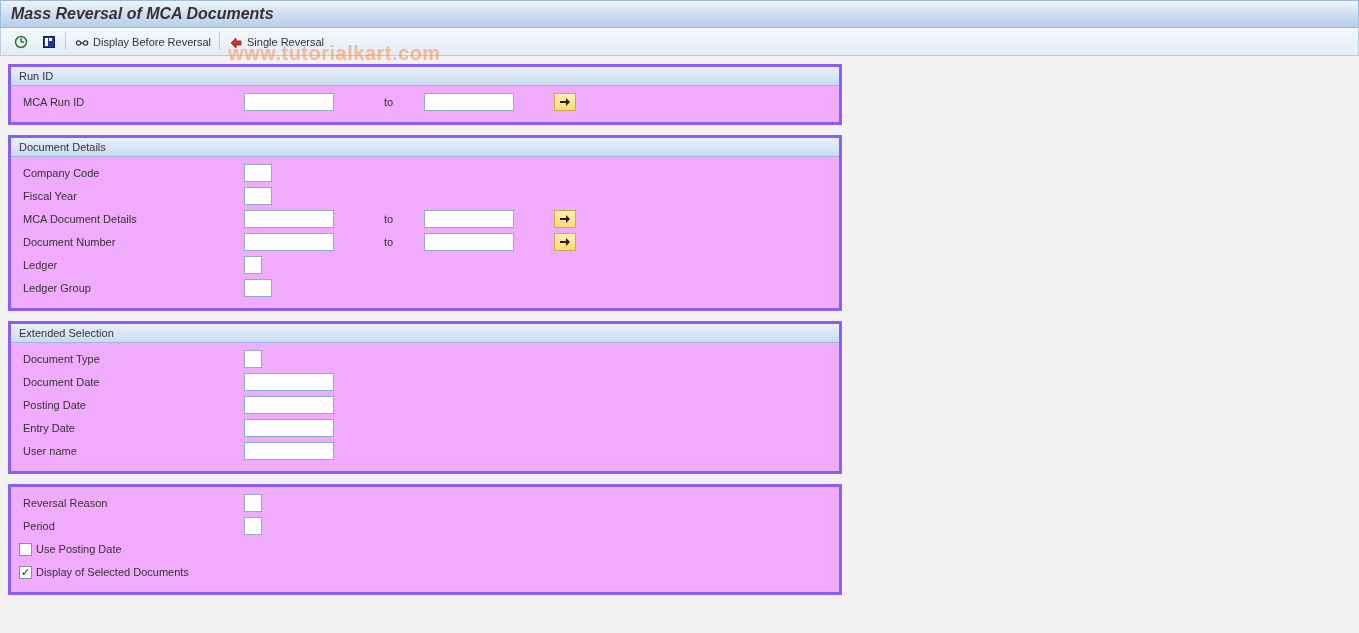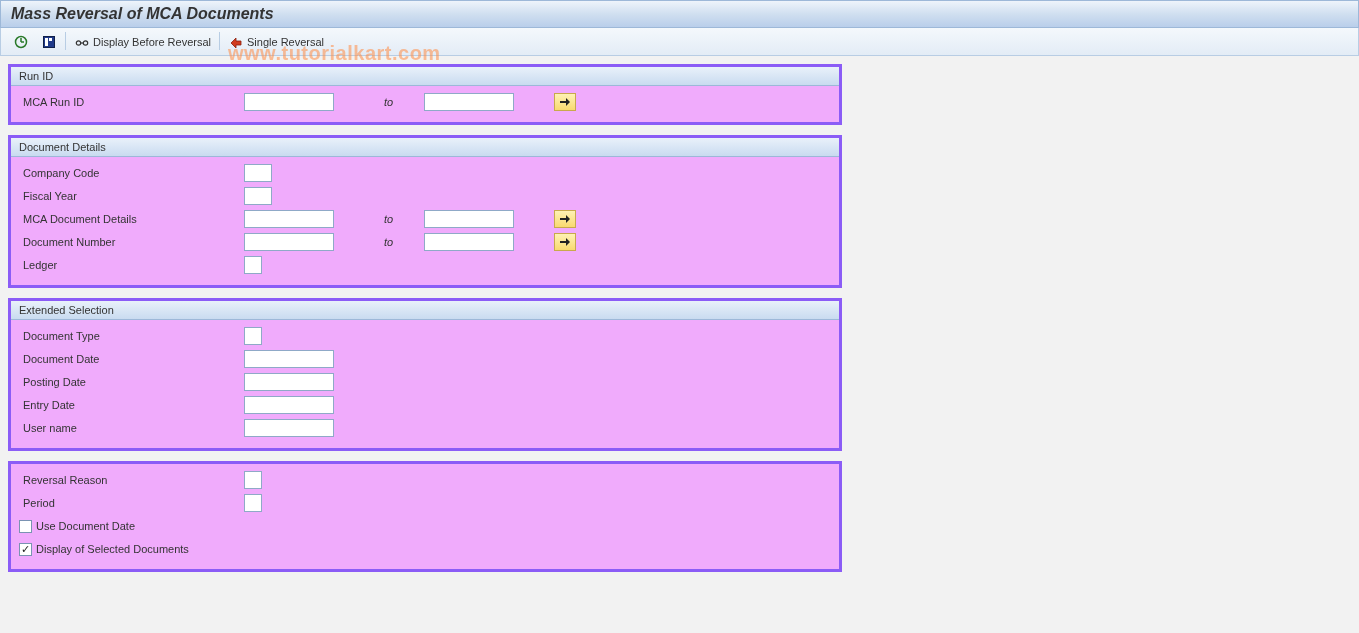--- a/index.html
+++ b/index.html
@@ -79,21 +79,20 @@
     padding: 0 2px;
     font-size: 11px;
   }
   .input-wide { width: 90px; }
   .input-short { width: 28px; }
   .input-tiny { width: 18px; }
   .to-label {
     width: 40px;
     display:inline-block;
     margin-left: 50px;
-    font-style: italic;
   }
   .to-cell { width: 180px; flex-shrink:0; display:flex; align-items:center; }
   .more-btn {
     width: 22px; height: 18px;
     background: linear-gradient(to bottom, #fef1b5, #f9d96f);
     border: 1px solid #c8a94c;
     display:inline-flex; align-items:center; justify-content:center;
     cursor:pointer;
     margin-left: 40px;
   }
@@ -222,20 +221,24 @@
         <span class="more-btn">
           <svg width="12" height="10" viewBox="0 0 12 10">
               <path d="M1 4 H7 V1 L11 5 L7 9 V6 H1 Z" fill="#222"></path>
             </svg>
         </span>
       </div>
       <div class="row">
         <span class="label">Ledger</span>
         <input class="input input-tiny" value="" style="">
       </div>
+      <div class="row">
+        <span class="label">Ledger Group</span>
+        <input class="input input-short" value="" style="">
+      </div>
     </div>
   </div>
 
   <div class="group">
     <div class="group-title">Extended Selection</div>
     <div class="group-body">
       <div class="row">
         <span class="label">Document Type</span>
         <input class="input input-tiny" value="" style="">
       </div>
@@ -263,21 +266,21 @@
       <div class="row">
         <span class="label">Reversal Reason</span>
         <input class="input input-tiny" value="" style="">
       </div>
       <div class="row">
         <span class="label">Period</span>
         <input class="input input-tiny" value="" style="">
       </div>
       <div class="row">
         <span class="cb"></span>
-        <span>Use Document Date</span>
+        <span>Use Posting Date</span>
       </div>
       <div class="row">
         <span class="cb checked"></span>
         <span>Display of Selected Documents</span>
       </div>
     </div>
   </div>
 
 </div>
 

